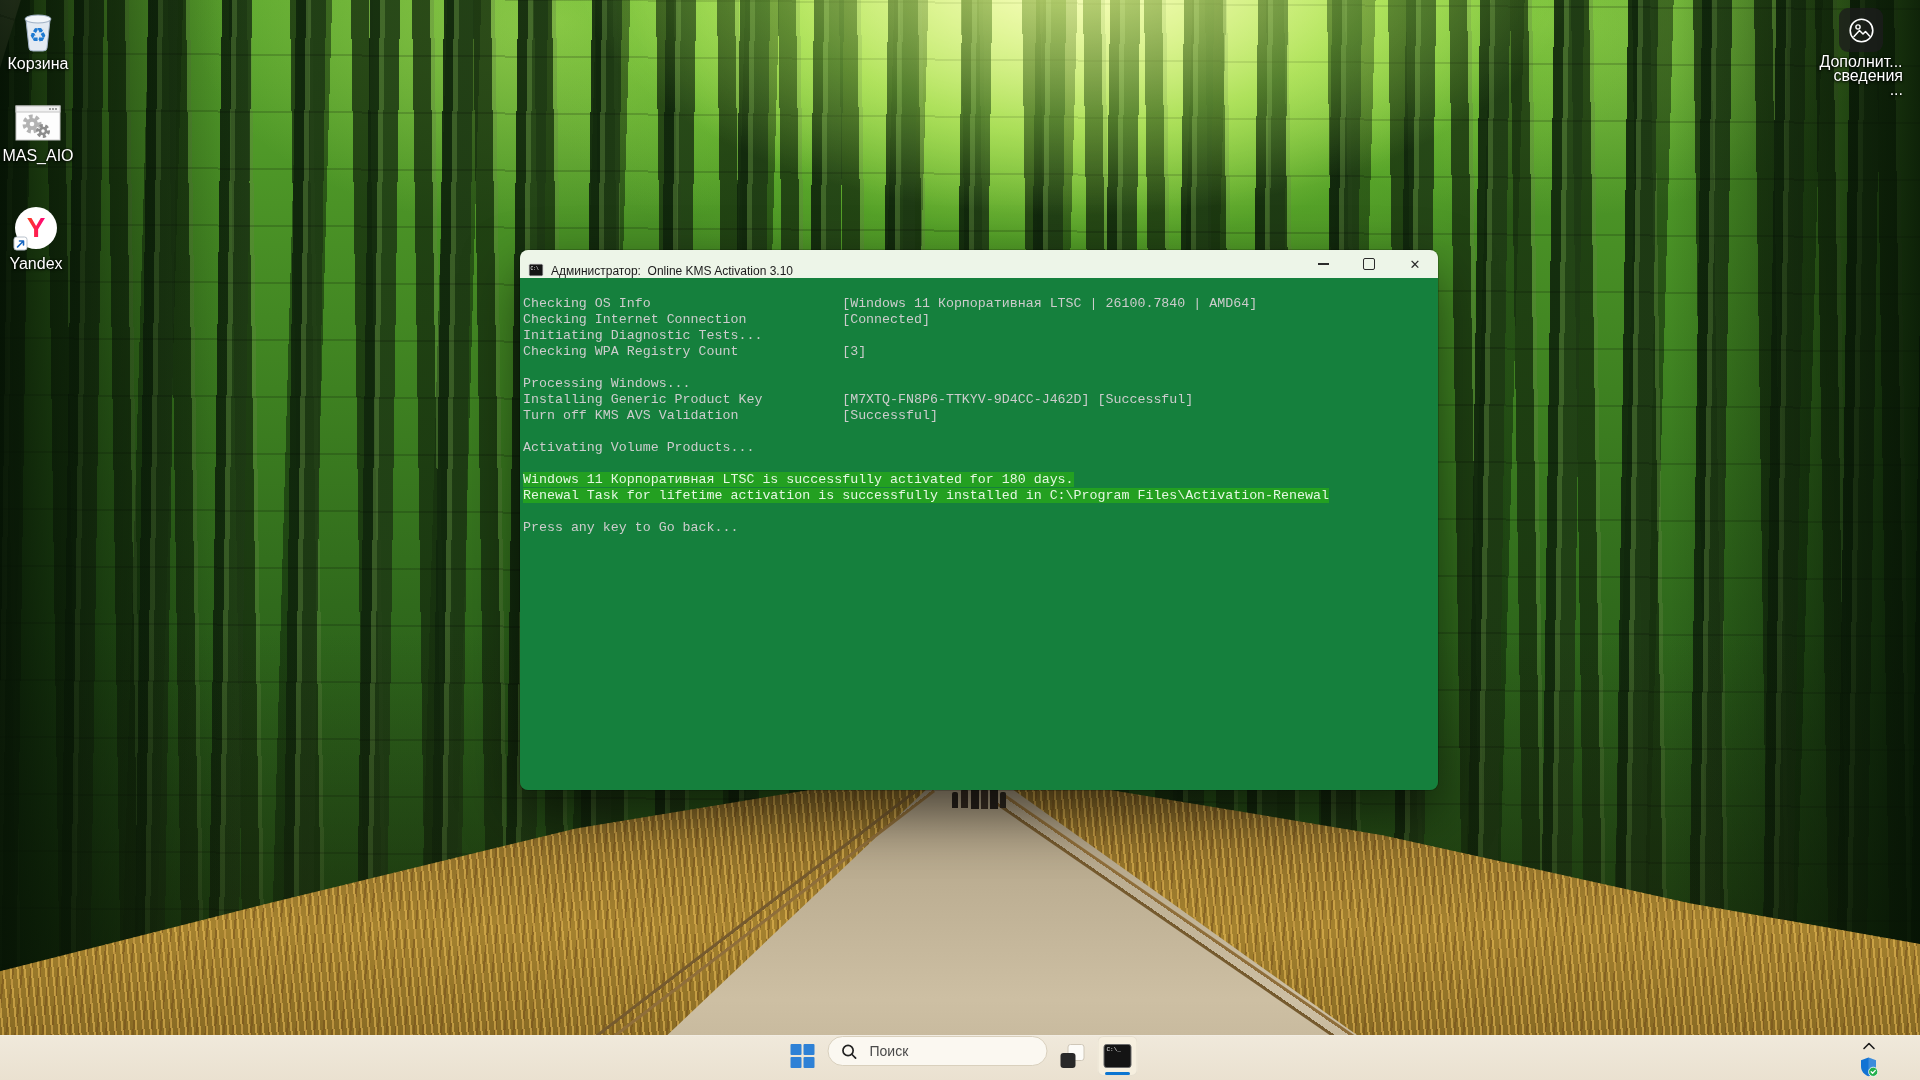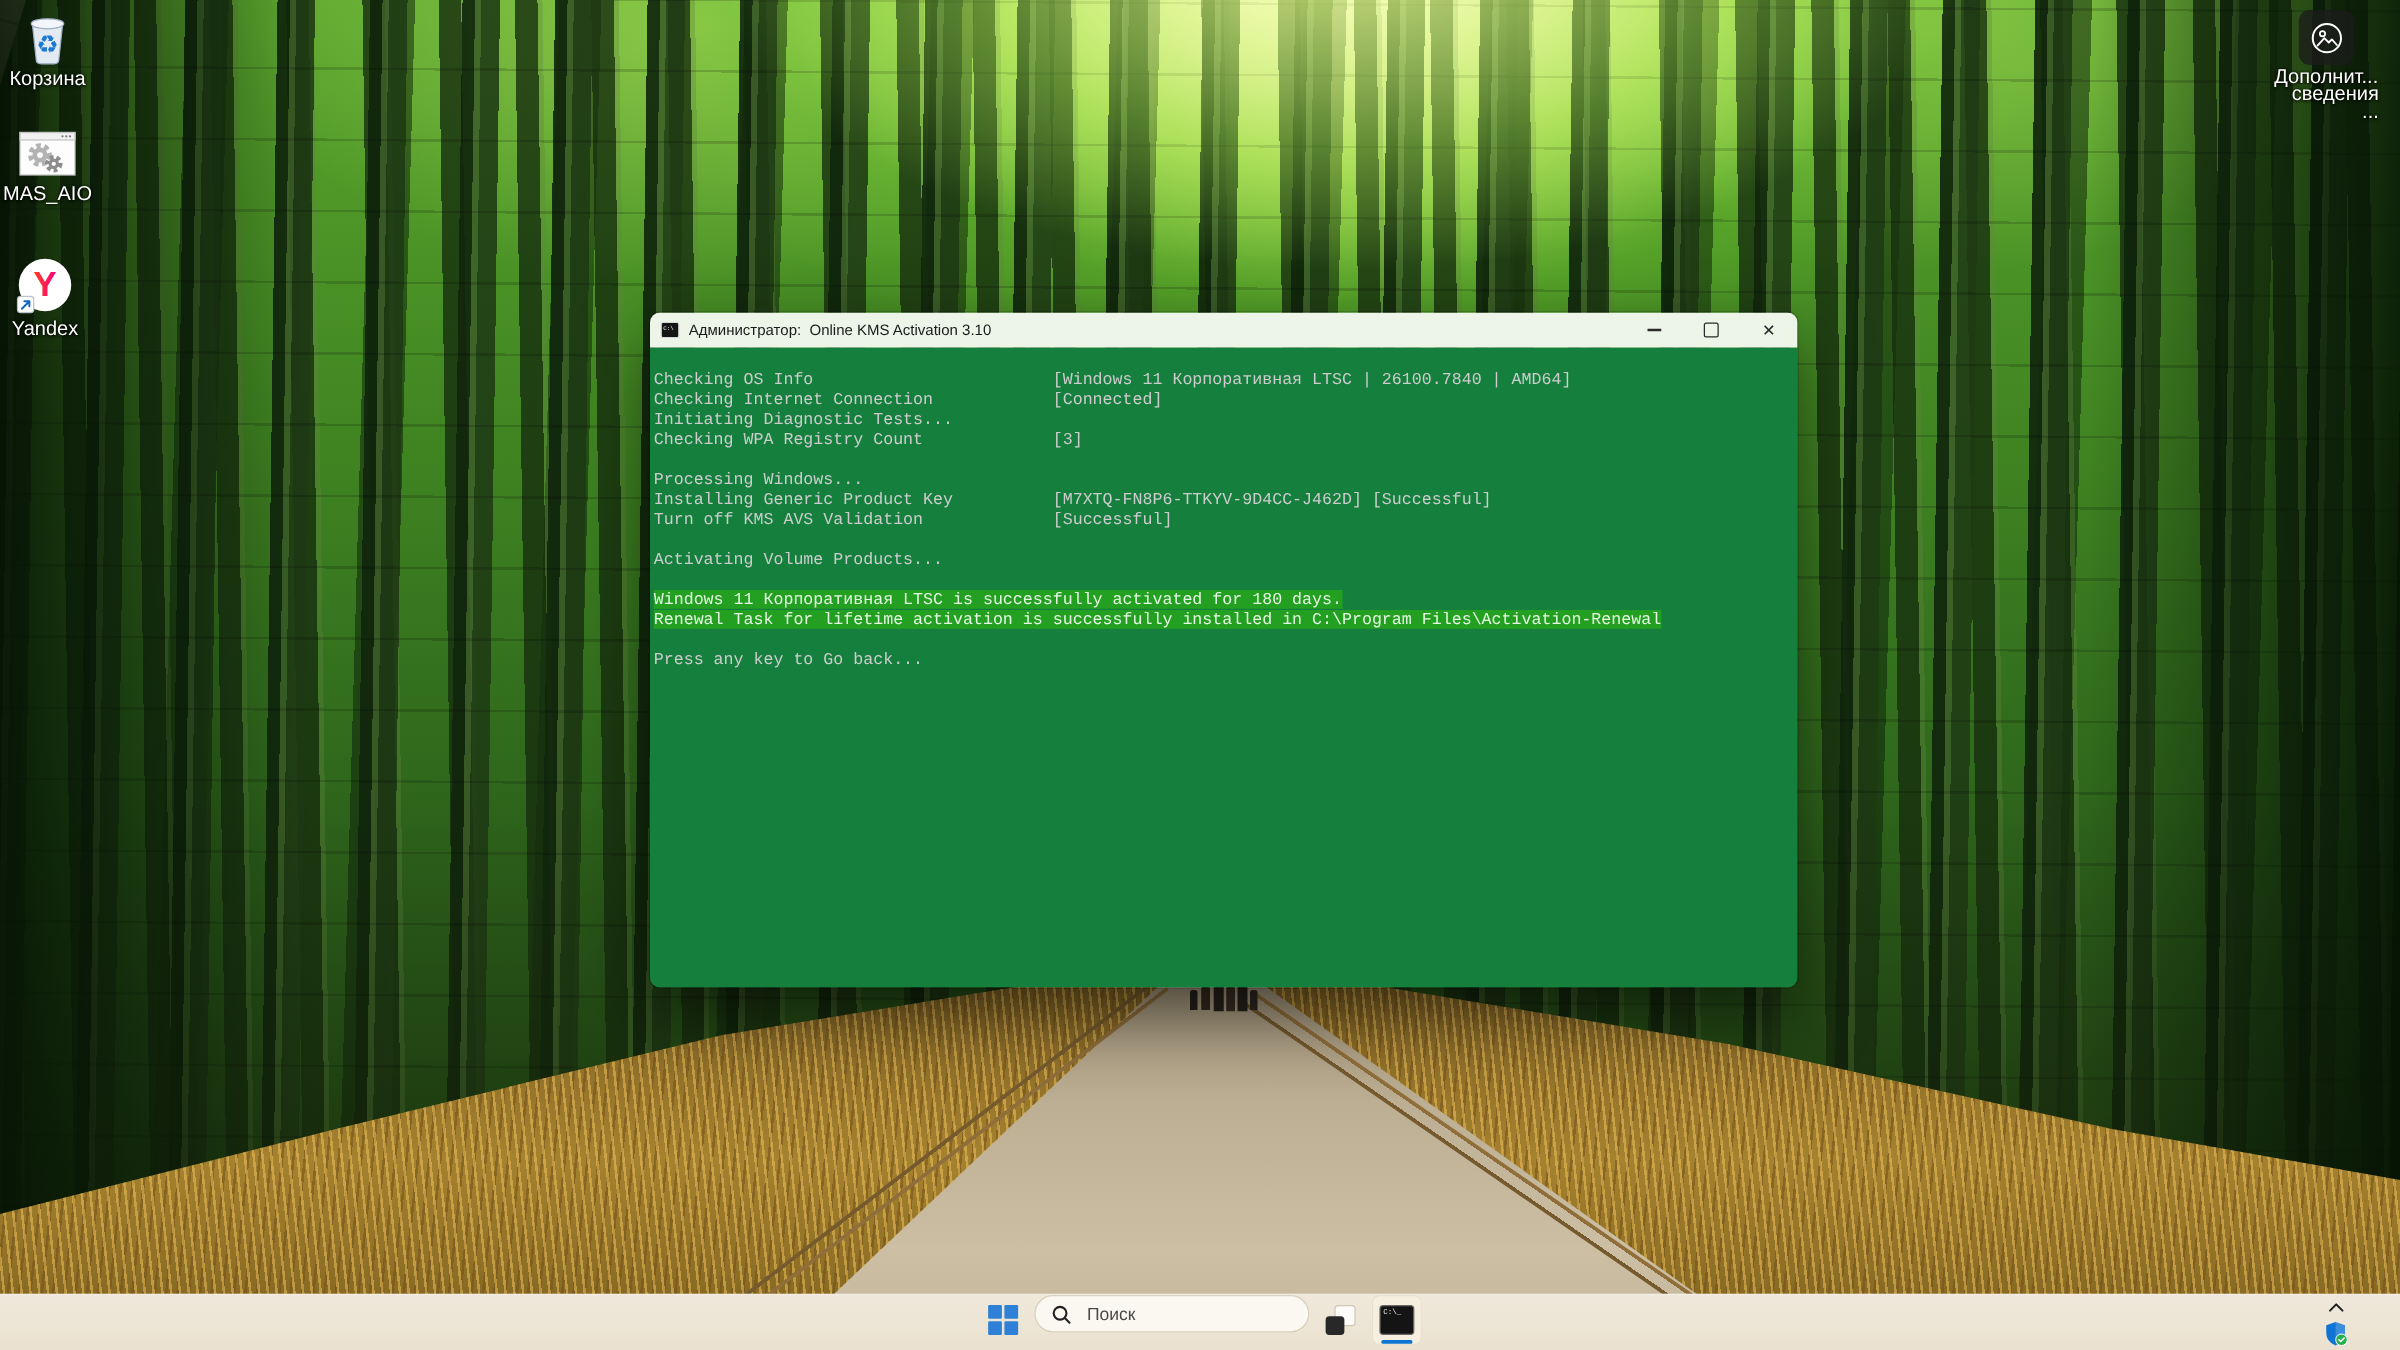--- a/index.html
+++ b/index.html
@@ -50,21 +50,21 @@
   
   .dicon{position:absolute;width:84px;display:flex;flex-direction:column;align-items:center;gap:3px;cursor:default;}
   .dicon .glyph{display:flex;align-items:center;justify-content:center;}
   .dicon .lbl{color:#fff;font-size:16px;line-height:14px;text-align:right;
     text-shadow:0 1px 3px rgba(0,0,0,.95),0 0 2px rgba(0,0,0,.85);}
   .info-tile{width:44px;height:44px;border-radius:9px;background:rgba(28,28,28,.78);
     display:flex;align-items:center;justify-content:center;}
   
   .win{position:absolute;left:520px;top:250px;width:918px;height:540px;border-radius:8px;overflow:hidden;
     box-shadow:0 22px 55px rgba(0,0,0,.55),0 0 0 1px rgba(0,0,0,.18);}
-  .titlebar{height:28px;background:#edf5e8;display:flex;align-items:center;position:relative;padding-left:8px;gap:7px;}
+  .titlebar{height:28px;background:#edf5e8;display:flex;align-items:flex-end;position:relative;padding-left:8px;gap:7px;}
   .titlebar .t-text{font-size:12px;color:#1b1b1b;white-space:pre;}
   .win-controls{position:absolute;right:0;top:0;height:28px;display:flex;}
   .wbtn{width:46px;height:28px;display:flex;align-items:center;justify-content:center;}
   .glyph-min{width:11px;height:1.2px;background:#2b2b2b;}
   .glyph-max{width:10px;height:10px;border:1.1px solid #2b2b2b;border-radius:2px;}
   .glyph-close{font-size:13px;color:#2b2b2b;line-height:1;}
   .win-body{display:flex;height:512px;background:#15803d;flex-direction:column;}
   .console{flex:1;padding:2px 0 0 3px;font-family:"Liberation Mono","DejaVu Sans Mono",monospace;
     font-size:13.3px;line-height:16px;color:#cccccc;white-space:pre;overflow:hidden;}
   .cline{height:16px;}

